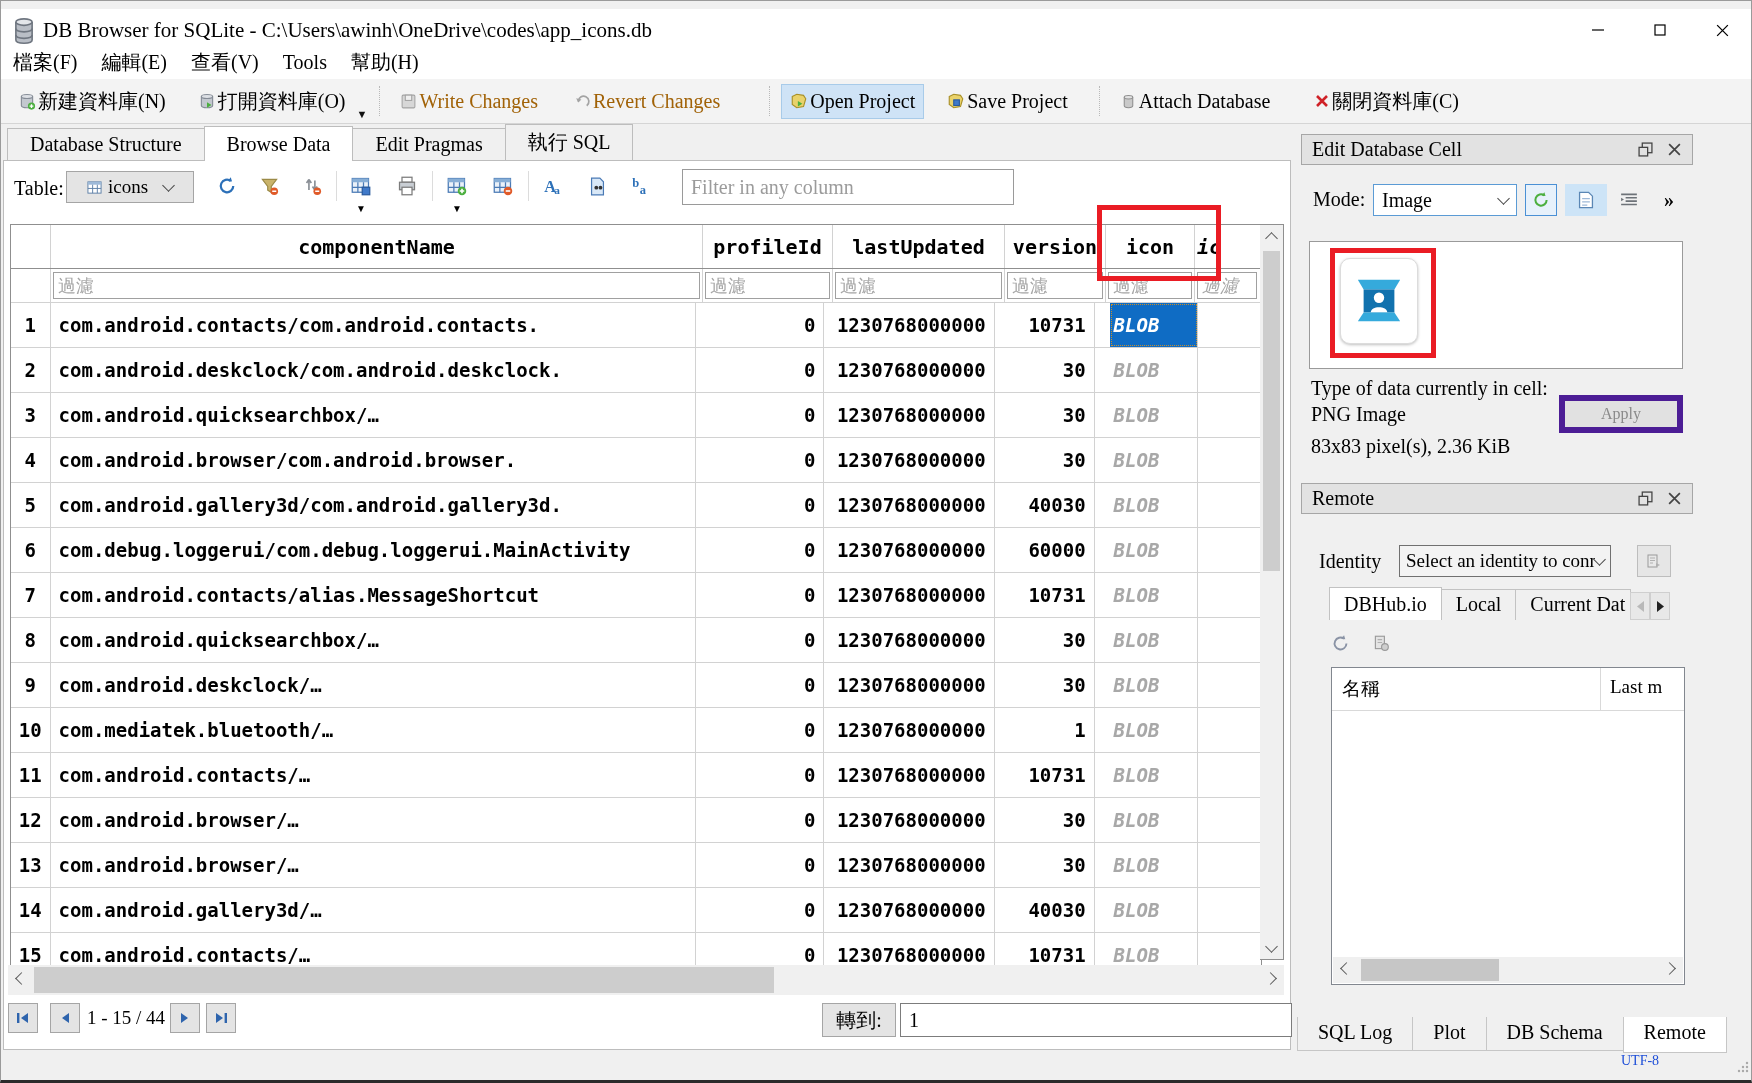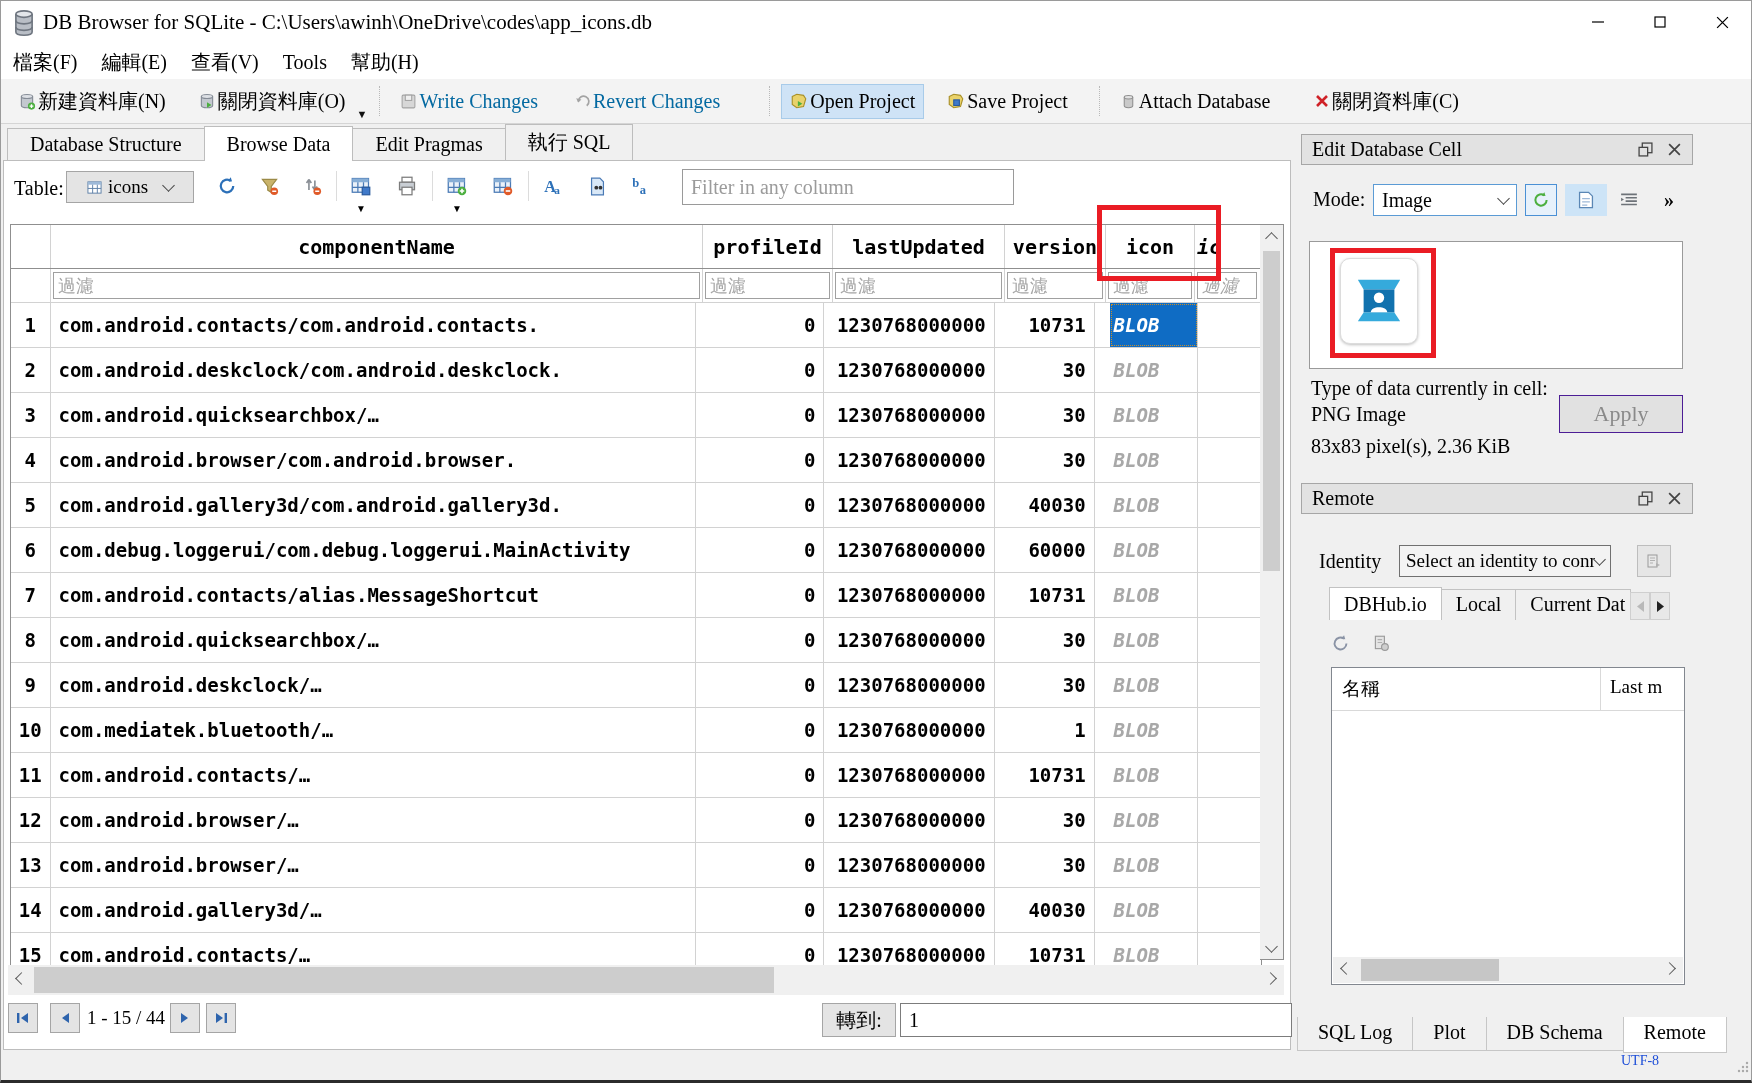--- a/index.html
+++ b/index.html
@@ -1,33 +1,33 @@
 <!DOCTYPE html>
 <html><head>
 <meta charset="utf-8">
 <style>
   html,body{margin:0;padding:0;background:#d8d8d8;}
   #win{position:relative;width:1752px;height:1083px;background:#f0f0f0;
        font-family:"Liberation Serif",serif;overflow:hidden;
        border:1px solid #9a9a9a;box-sizing:border-box;border-bottom:3px solid #2b2b2b;}
   .abs{position:absolute;}
   
-  #titlebar{position:absolute;left:0;top:0;width:1752px;height:44px;background:#ffffff;}
+  #titlebar{position:absolute;left:0;top:8px;width:1752px;height:44px;background:#ffffff;}
   #title-text{position:absolute;left:42px;top:9px;font-size:21px;color:#000;white-space:nowrap;}
   .winbtn{position:absolute;top:0;width:62px;height:42px;display:flex;align-items:center;justify-content:center;}
   #btn-min{left:1566px;} #btn-max{left:1628px;} #btn-close{left:1690px;}
   
   #menubar{position:absolute;left:0;top:44px;width:1752px;height:34px;background:#ffffff;
            display:flex;align-items:center;font-size:20px;border-bottom:1px solid #e3e3e3;}
   .menu-item{padding:2px 12px;color:#000;white-space:nowrap;}
   
   #toolbar{position:absolute;left:0;top:78px;width:1752px;height:44px;background:#f3f3f3;
            border-bottom:1px solid #d5d5d5;display:flex;align-items:center;font-size:20px;}
   .tbtn{display:flex;align-items:center;gap:2px;padding:5px 8px;white-space:nowrap;border:1px solid transparent;}
-  .tbtn.disabled{color:#0369a1;}
+  .tbtn.disabled{color:#a16207;}
   .tbtn.hl{background:#cfe3f6;border:1px solid #a8cbe9;}
   .tsep{width:1px;height:30px;border-left:1px dotted #b9b9b9;margin:0 10px;}
   .ic{display:inline-block;vertical-align:middle;}
   .dd-arrow{font-size:11px;color:#111;align-self:flex-end;margin:0 2px 3px 2px;}
   
   #lefttabs{position:absolute;left:6px;top:126px;height:34px;display:flex;align-items:flex-end;font-size:20px;}
   .ltab{padding:4px 22px 5px 22px;border:1px solid #bdbdbd;border-bottom:none;background:#f0f0f0;
         margin-right:-1px;color:#000;white-space:nowrap;}
   .ltab.active{background:#ffffff;padding-top:6px;position:relative;z-index:3;}
   
@@ -104,22 +104,22 @@
   #btn-import{left:224px;width:32px;border:1px solid #4a90d5;background:#e7f1fb;}
   #btn-docview{left:264px;width:42px;background:#cde4f7;}
   #btn-textview{left:314px;width:28px;}
   #btn-more{left:352px;width:32px;font-size:20px;font-weight:bold;}
   #preview{position:absolute;left:8px;top:114px;width:374px;height:128px;background:#ffffff;border:1px solid #9a9a9a;box-sizing:border-box;}
   #icon-card{position:absolute;left:30px;top:16px;width:76px;height:84px;background:#ffffff;border:1px solid #dcdcdc;
              border-radius:10px;box-shadow:0 1px 3px rgba(0,0,0,.25);display:flex;align-items:center;justify-content:center;}
   #type-line1{position:absolute;left:10px;top:250px;font-size:20px;}
   #type-line2{position:absolute;left:10px;top:276px;font-size:20px;}
   #size-line{position:absolute;left:10px;top:308px;font-size:20px;}
-  #apply-btn{position:absolute;left:258px;top:268px;width:124px;height:38px;background:#e1e1e1;border:1px solid #4c1d95;
-             color:#8a8a8a;font-size:22px;display:flex;align-items:center;justify-content:center;box-sizing:border-box;}
+  #apply-btn{position:absolute;left:258px;top:268px;width:124px;height:38px;background:#e1e1e1;border:6px solid #4c1d95;
+             color:#8a8a8a;font-size:16px;display:flex;align-items:center;justify-content:center;box-sizing:border-box;}
   #remote-title{top:356px;}
   #identity-row{position:absolute;left:0;top:418px;width:392px;height:34px;font-size:20px;}
   #identity-label{position:absolute;left:18px;top:5px;}
   #identity-combo{position:absolute;left:98px;top:0;width:212px;height:32px;background:#f3f3f3;border:1px solid #707070;
                   display:flex;align-items:center;padding:0 6px;box-sizing:border-box;font-size:19px;}
   #identity-combo .lbl{flex:1;overflow:hidden;white-space:nowrap;}
   #identity-btn{position:absolute;left:336px;top:0;width:34px;height:32px;background:#e6e6e6;border:1px solid #bdbdbd;
                 display:flex;align-items:center;justify-content:center;box-sizing:border-box;}
   #remote-tabs{position:absolute;left:28px;top:460px;width:352px;height:33px;display:flex;align-items:flex-end;font-size:20px;}
   .rtab{padding:3px 14px 4px 14px;border:1px solid #c2c2c2;border-bottom:none;background:#f0f0f0;margin-right:-1px;white-space:nowrap;overflow:hidden;}
@@ -197,21 +197,21 @@
       </svg>
       <span>新建資料庫(N)</span>
     </div>
     <div style="width:14px;"></div>
     <div class="tbtn">
       <svg class="ic" width="18" height="18" viewBox="0 0 16 16">
         <path d="M3 4v8c0 1.2 2 2 5 2s5-.8 5-2V4" fill="#c3c8cf" stroke="#858c96"></path>
         <ellipse cx="8" cy="4" rx="5" ry="1.8" fill="#dde0e5" stroke="#858c96"></ellipse>
         <path d="M8 9l4 2.5-4 2.5z" fill="#4caf3f"></path>
       </svg>
-      <span>關閉資料庫(O)</span>
+      <span>打開資料庫(O)</span>
     </div>
     <span class="dd-arrow">▼</span>
     <div class="tsep"></div>
     <div class="tbtn disabled">
       <svg class="ic" width="17" height="17" viewBox="0 0 16 16">
         <rect x="2" y="2" width="12" height="12" rx="1" fill="#d7d7d7" stroke="#a3a3a3"></rect>
         <rect x="5" y="2" width="6" height="5" fill="#efefef" stroke="#a3a3a3"></rect>
       </svg>
       <span>Write Changes</span>
     </div>

